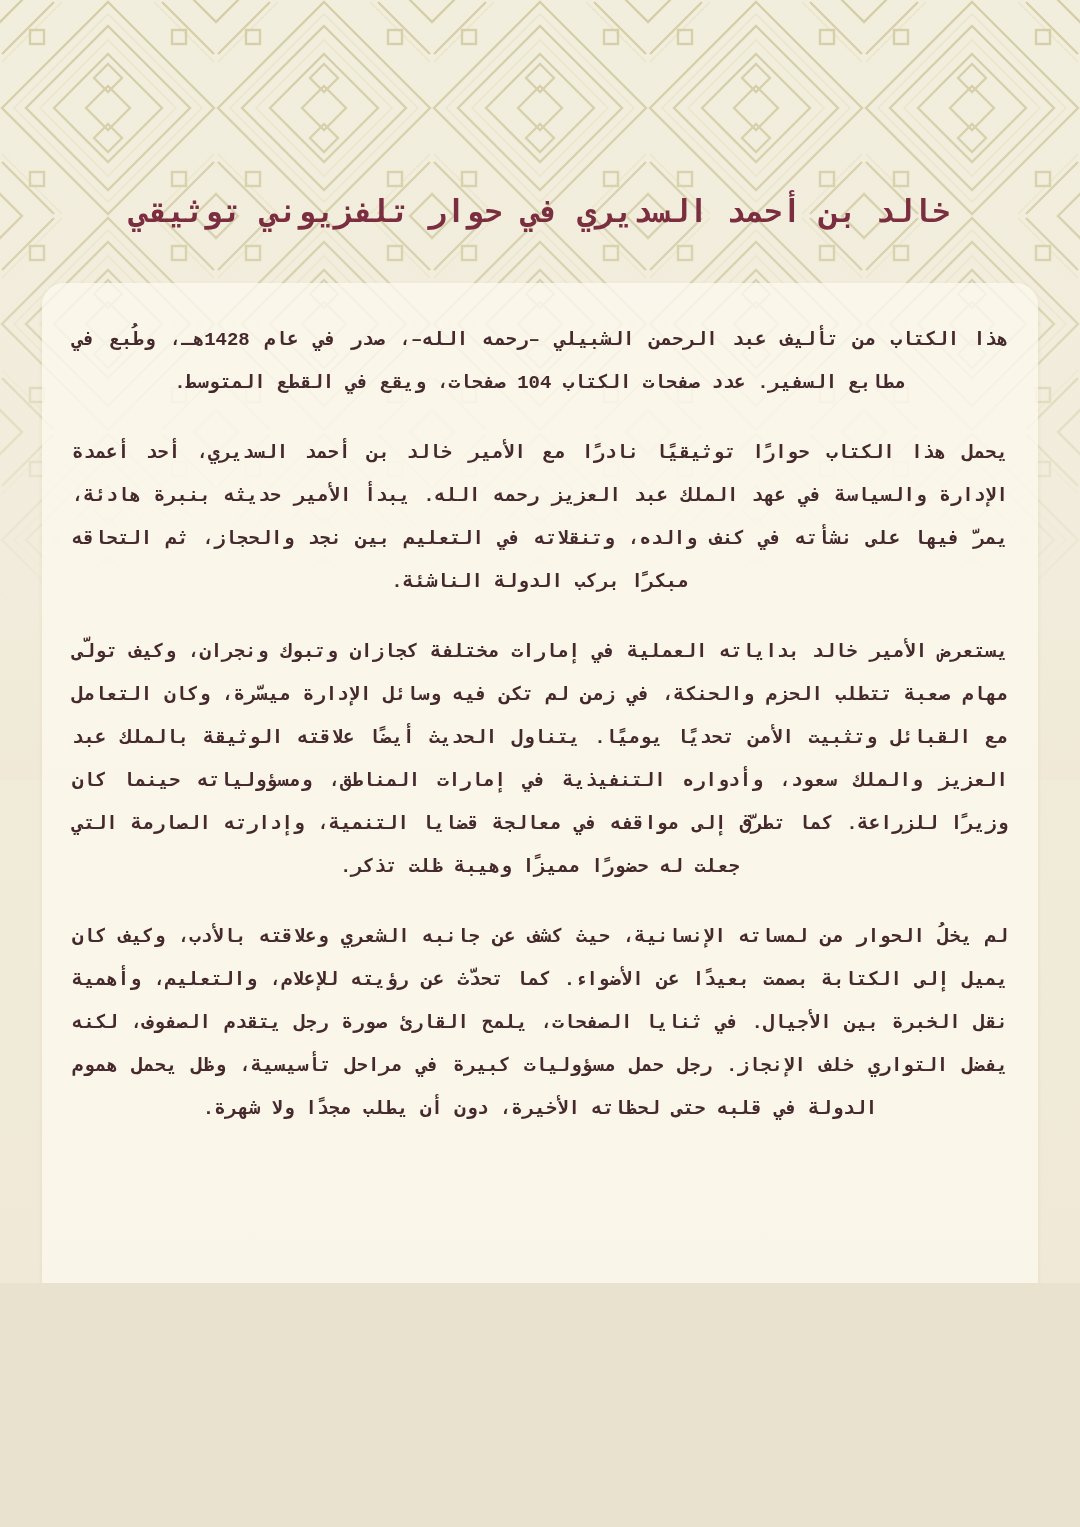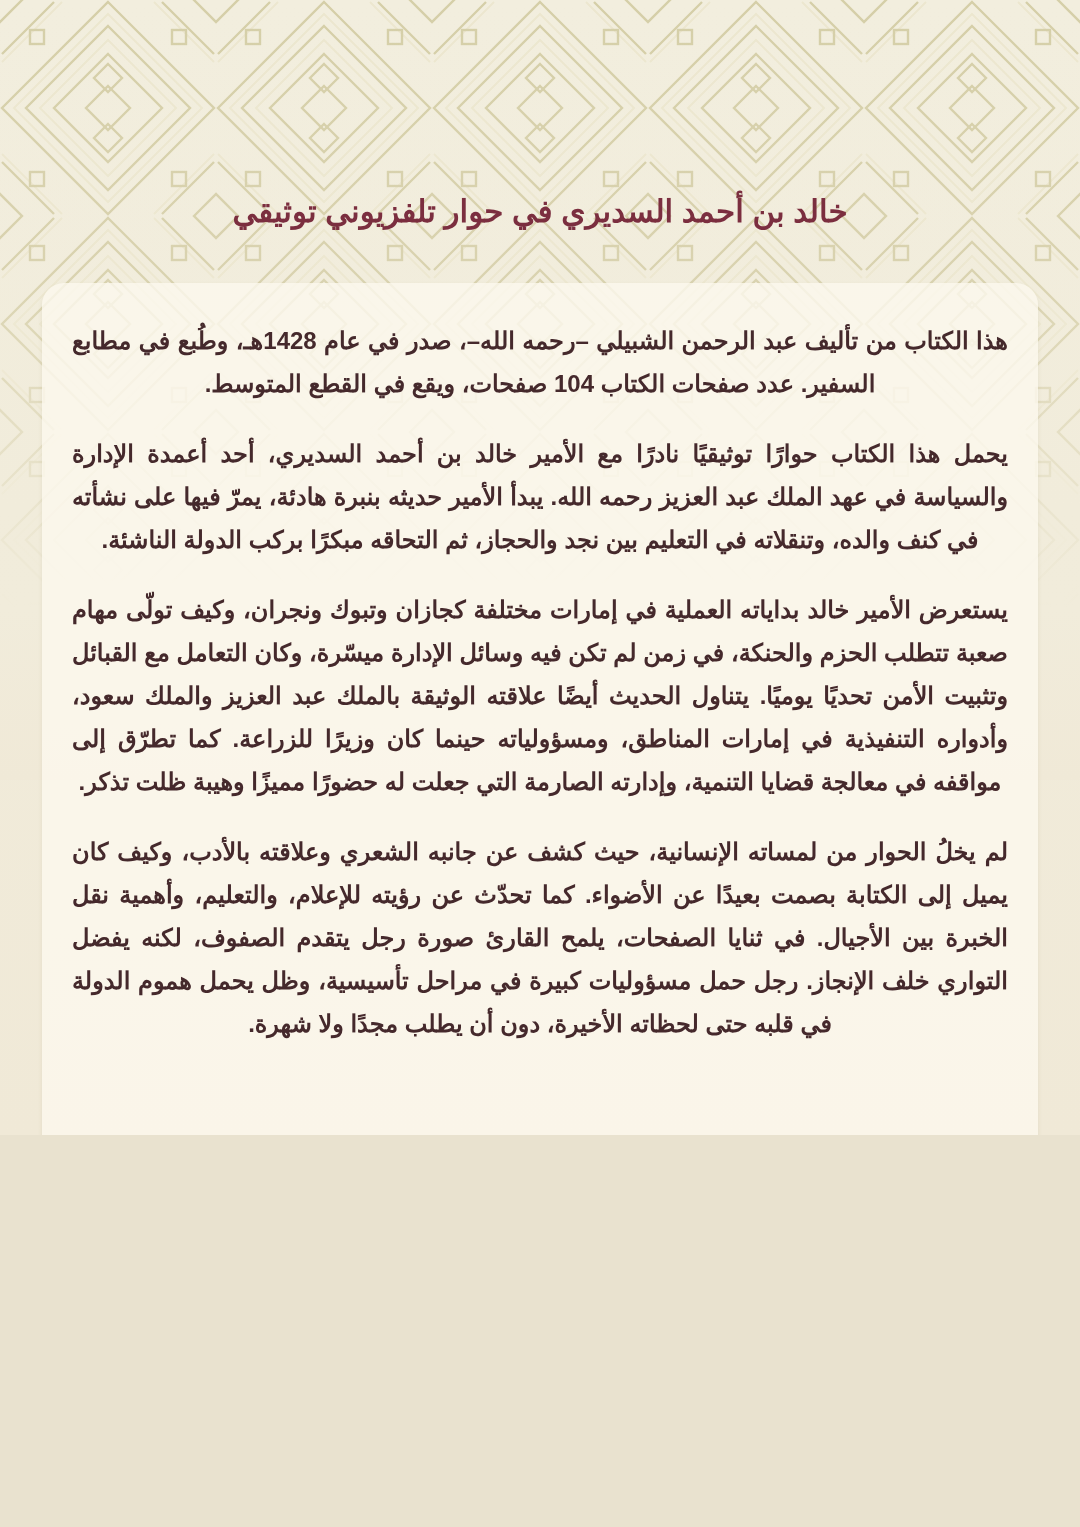--- a/index.html
+++ b/index.html
@@ -1,22 +1,22 @@
 <!DOCTYPE html>
 <html lang="ar" dir="rtl"><head>
 <meta charset="utf-8">
 <style>
   html,body{margin:0;padding:0;background:#e9e2cf;}
   .page{
     position:relative;
-    width:1080px;height:1135px;
+    width:1080px;height:1283px;
     margin:0 auto;
     overflow:hidden;
     background:linear-gradient(180deg,#f2eede 0%,#f1ecdb 45%,#f0e9d7 100%);
-    font-family:Liberation Sans, sans-serif;
+    font-family:Liberation Mono, monospace;
   }
   .pattern-layer{
     position:absolute;top:0;right:0;left:0;
     width:1080px;height:780px;
     display:block;
   }
   .page-title{
     position:absolute;
     top:193px;right:0;left:0;
     margin:0;
@@ -37,21 +37,21 @@
     background:rgba(252,248,238,0.78);
     border-radius:22px;
     box-shadow:0 2px 4px rgba(120,105,70,0.10);
     z-index:2;
     box-sizing:border-box;
     padding:36px 30px 0 30px;
     direction:rtl;
   }
   .content-panel p{
     margin:0 0 27px 0;
-    font-size:24px;
+    font-size:19px;
     font-weight:bold;
     line-height:43px;
     color:#45292c;
     text-align:justify;
     text-align-last:center;
     direction:rtl;
   }
 </style>
 </head>
 <body>

